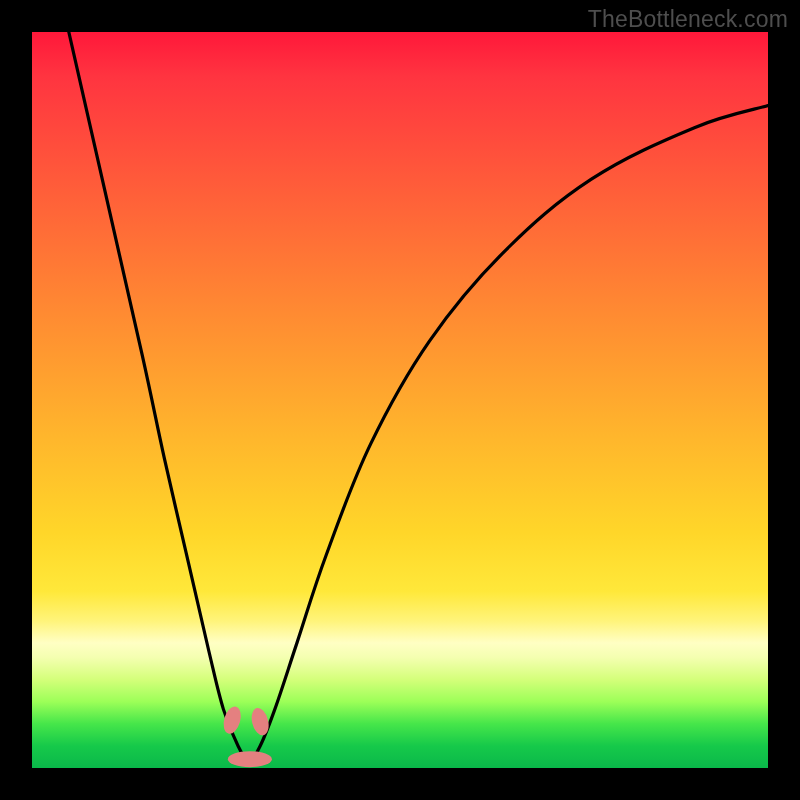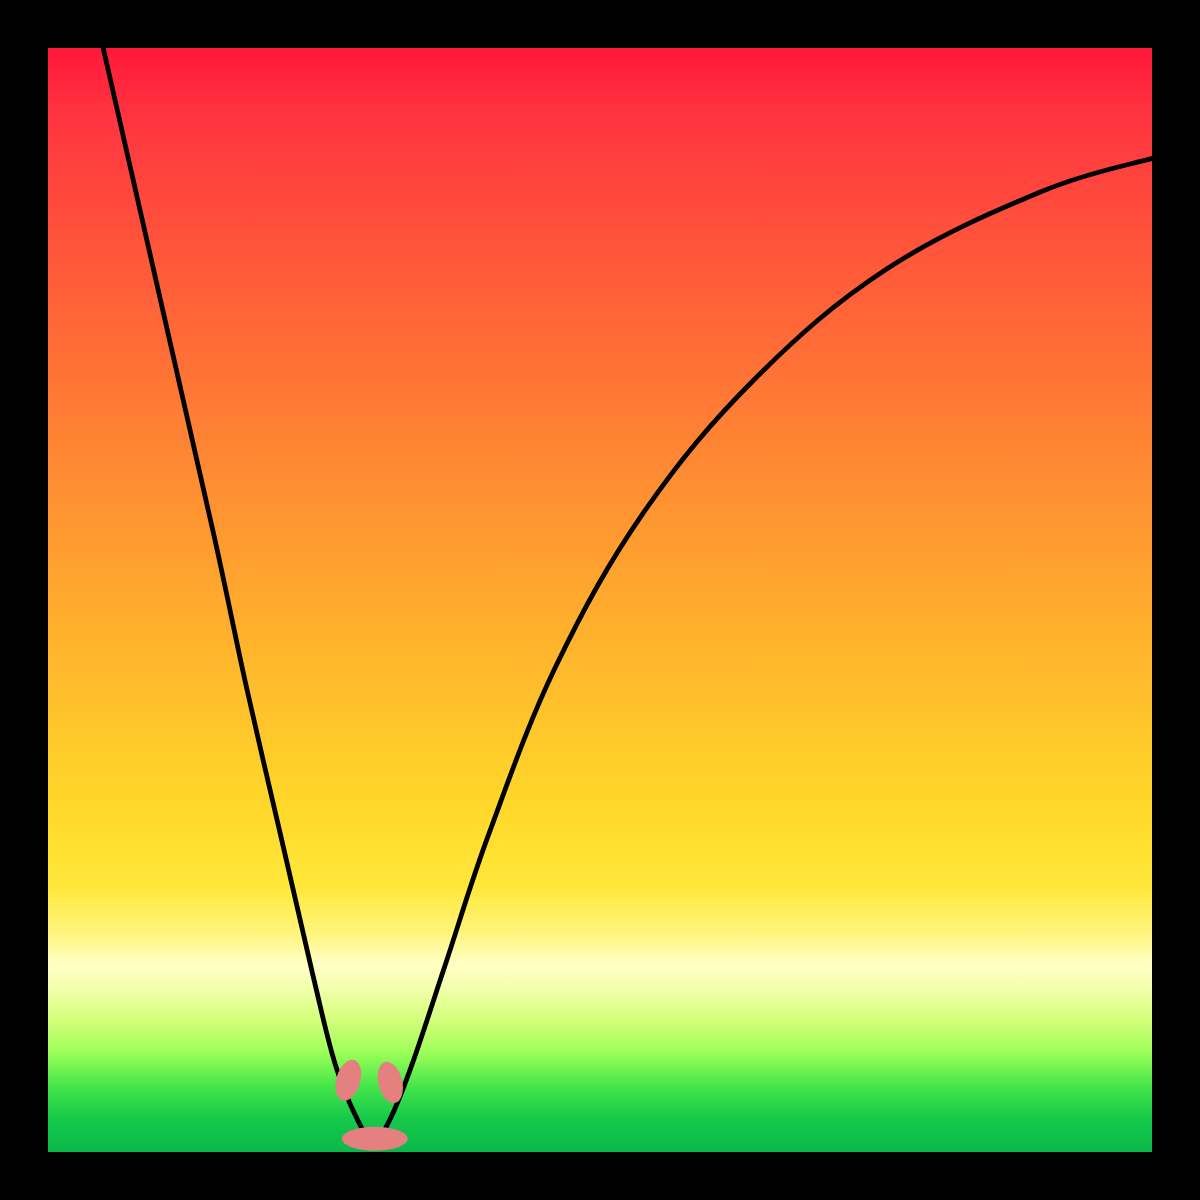--- a/index.html
+++ b/index.html
@@ -64,20 +64,21 @@
     height: 736px;
   }
   .blob {
     fill: #e48080;
   }
 </style>
 </head>
 <body>
 
 <div class="frame">
+  <div class="watermark">TheBottleneck.com</div>
   <div class="plot">
     <svg class="curve" viewBox="0 0 736 736" preserveAspectRatio="none">
       <path id="curve-path" fill="none" stroke="#000" stroke-width="3.2" stroke-linecap="round" stroke-linejoin="round" d="M 36.800000000000004,0 C 43.42400000000001,29.14559999999999 60.35200000000001,103.62879999999996 73.60000000000001,161.91999999999996 C 86.84800000000001,220.21119999999996 99.8016,276.1472 110.39999999999999,323.84 C 120.99839999999999,371.53279999999995 124.53119999999998,391.1104 132.48,426.88 C 140.4288,462.64959999999996 146.6112,488.11519999999996 154.56,522.56 C 162.5088,557.0047999999999 170.016,590.4192 176.64,618.24 C 183.26399999999998,646.0608 186.0608,659.8976 191.36,677.12 C 196.65920000000003,694.3424 201.44320000000002,704.6464 206.08,713.92 C 210.7168,723.1936 213.14559999999997,728.64 217.11999999999998,728.64 C 221.09439999999998,728.64 223.52319999999997,723.1936 228.16,713.92 C 232.79680000000002,704.6464 236.25600000000003,695.6672 242.88000000000002,677.12 C 249.50400000000002,658.5728 255.6864,638.7008 264.96,610.88 C 274.23359999999997,583.0592 281.15200000000004,558.3295999999999 294.40000000000003,522.56 C 307.648,486.7904 320.01279999999997,450.5792 338.56,412.16 C 357.10720000000003,373.74080000000004 373.59360000000004,343.5648 397.44000000000005,309.12 C 421.28640000000007,274.6752 441.8944,249.94560000000007 471.04,220.80000000000007 C 500.1856,191.65440000000007 524.9152,169.72159999999997 559.36,147.19999999999993 C 593.8048,124.67839999999991 630.6048,108.92799999999994 662.4,95.67999999999995 C 694.1952,82.43199999999996 722.752,77.57440000000001 736,73.60000000000002"></path>
       <g id="markers">
           <ellipse cx="200.192" cy="688.16" rx="8" ry="14" transform="rotate(16 200.192 688.16)" class="blob"></ellipse>
           <ellipse cx="228.16" cy="689.632" rx="8" ry="14" transform="rotate(-14 228.16 689.632)" class="blob"></ellipse>
           <ellipse cx="217.85600000000002" cy="727.168" rx="22" ry="8" class="blob"></ellipse>
         </g>
     </svg>
   </div>

